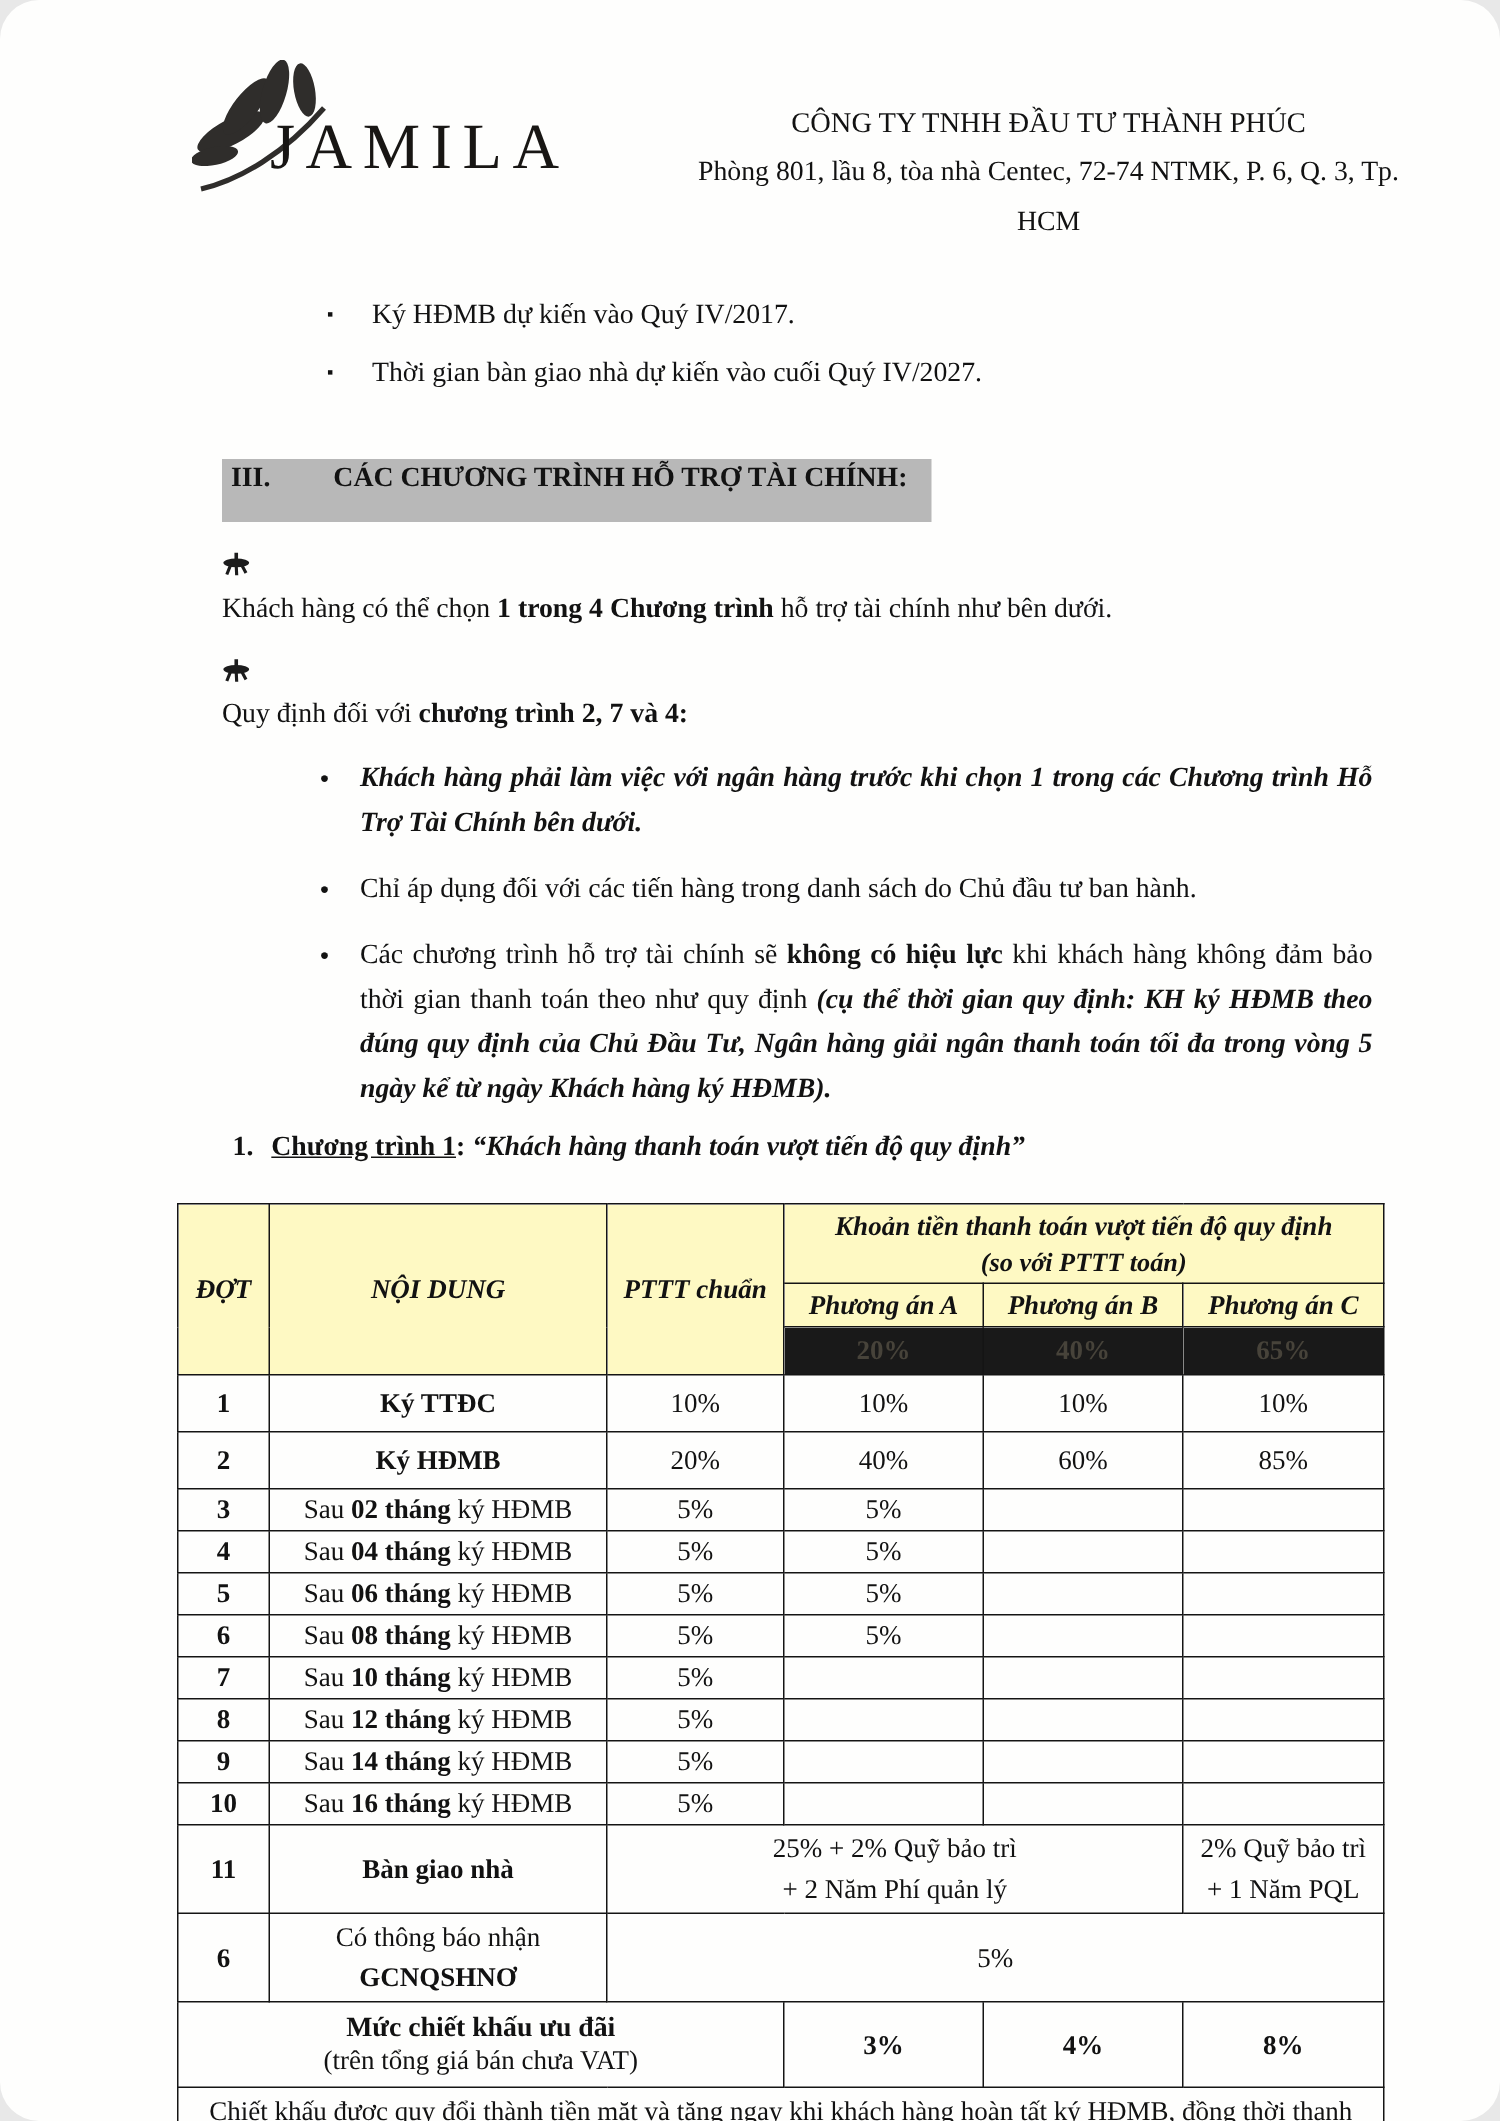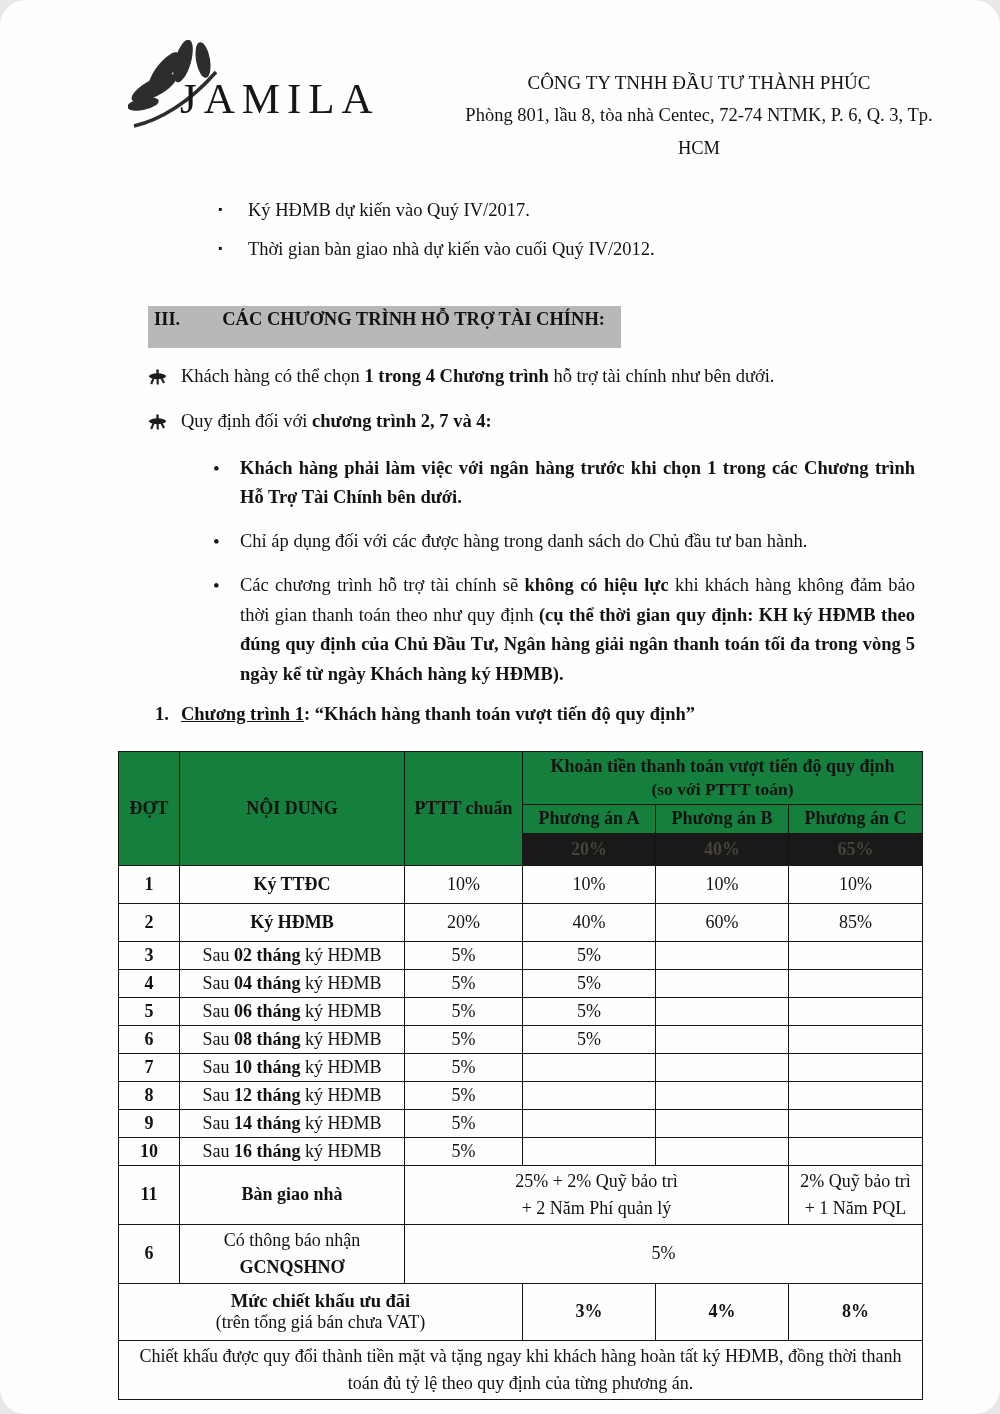--- a/index.html
+++ b/index.html
@@ -24,43 +24,43 @@
   .sq-item{display:flex;margin-bottom:13px;font-size:18.5px;line-height:1.4;}
   .sq-marker{font-size:12px;width:30px;flex:none;padding-top:3px;color:#111;}
   
   .section-heading{
     margin:30px 0 0 148px;display:inline-flex;background:#b8b8b8;
     font-weight:bold;font-size:18.5px;padding:3px 16px 18px 6px;
   }
   .section-num{margin-right:42px;}
   
   .fin-list{margin:16px 0 0 148px;}
-  .fin-item{display:flex;margin-bottom:15px;font-size:18.5px;line-height:1.4;}
+  .fin-item{display:flex;margin-bottom:15px;font-size:18.5px;line-height:1.4;flex-direction:column;}
   .fin-marker{width:33px;flex:none;padding-top:4px;}
   
   .round-list{margin:8px 0 0 213px;width:702px;}
   .round-item{display:flex;margin-bottom:14px;font-size:18.5px;line-height:1.6;}
   .round-marker{width:27px;flex:none;font-size:19px;}
   .round-text{flex:1;text-align:justify;}
-  .bi{font-weight:bold;}
+  .bi{font-weight:bold;font-style:italic;}
   
   .program-line{margin:10px 0 0 155px;font-size:18.5px;}
   .program-num{font-weight:bold;margin-right:12px;}
   .program-title{font-weight:bold;text-decoration:underline;text-align:right;}
   .program-colon{font-weight:bold;}
   
   table.pay{
     border-collapse:collapse;margin:26px 0 0 118px;width:804px;
     table-layout:fixed;
   }
   table.pay th,table.pay td{
     border:1.6px solid #141414;text-align:center;vertical-align:middle;
     font-size:18px;padding:2px 5px;overflow:hidden;
   }
-  thead th{background:#15803d;}
+  thead th{background:#fef9c3;font-style:italic;}
   th.over-head{height:48px;line-height:1.35;}
   th.over-head .sub{font-weight:bold;font-size:17.5px;}
   tr.plan-row th{height:24px;font-size:18px;}
   tr.rate-row td{
     background:#191919;color:#47433a;font-weight:bold;height:27px;font-size:18px;
   }
   td.dot{font-weight:bold;}
   td.content{text-align:left;padding-left:10px;}
   tr.std td{height:23px;}
   tr.tall td{height:33px;}
@@ -98,21 +98,21 @@
     </div>
   </div>
 
   <div class="sq-list">
     <div class="sq-item">
       <span class="sq-marker">▪</span>
       <span>Ký HĐMB dự kiến vào Quý IV/2017.</span>
     </div>
     <div class="sq-item">
       <span class="sq-marker">▪</span>
-      <span>Thời gian bàn giao nhà dự kiến vào cuối Quý IV/2012.</span>
+      <span>Thời gian bàn giao nhà dự kiến vào cuối Quý IV/2027.</span>
     </div>
   </div>
 
   <div>
     <div class="section-heading">
       <span class="section-num">III.</span>
       <span>CÁC CHƯƠNG TRÌNH HỖ TRỢ TÀI CHÍNH:</span>
     </div>
   </div>
 
@@ -139,21 +139,21 @@
     </div>
   </div>
 
   <div class="round-list">
     <div class="round-item">
       <span class="round-marker">•</span>
       <span class="round-text bi">Khách hàng phải làm việc với ngân hàng trước khi chọn 1 trong các Chương trình Hỗ Trợ Tài Chính bên dưới.</span>
     </div>
     <div class="round-item">
       <span class="round-marker">•</span>
-      <span class="round-text">Chỉ áp dụng đối với các được hàng trong danh sách do Chủ đầu tư ban hành.</span>
+      <span class="round-text">Chỉ áp dụng đối với các tiến hàng trong danh sách do Chủ đầu tư ban hành.</span>
     </div>
     <div class="round-item">
       <span class="round-marker">•</span>
       <span class="round-text"><span>Các chương trình hỗ trợ tài chính sẽ </span><b>không có hiệu lực</b><span> khi khách hàng không đảm bảo thời gian thanh toán theo như quy định </span><span class="bi">(cụ thể thời gian quy định: KH ký HĐMB theo đúng quy định của Chủ Đầu Tư, Ngân hàng giải ngân thanh toán tối đa trong vòng 5 ngày kể từ ngày Khách hàng ký HĐMB).</span></span>
     </div>
   </div>
 
   <div class="program-line">
     <span class="program-num">1.</span><span class="program-title">Chương trình 1</span><span class="program-colon">:</span>
     <span class="bi">“Khách hàng thanh toán vượt tiến độ quy định”</span>

